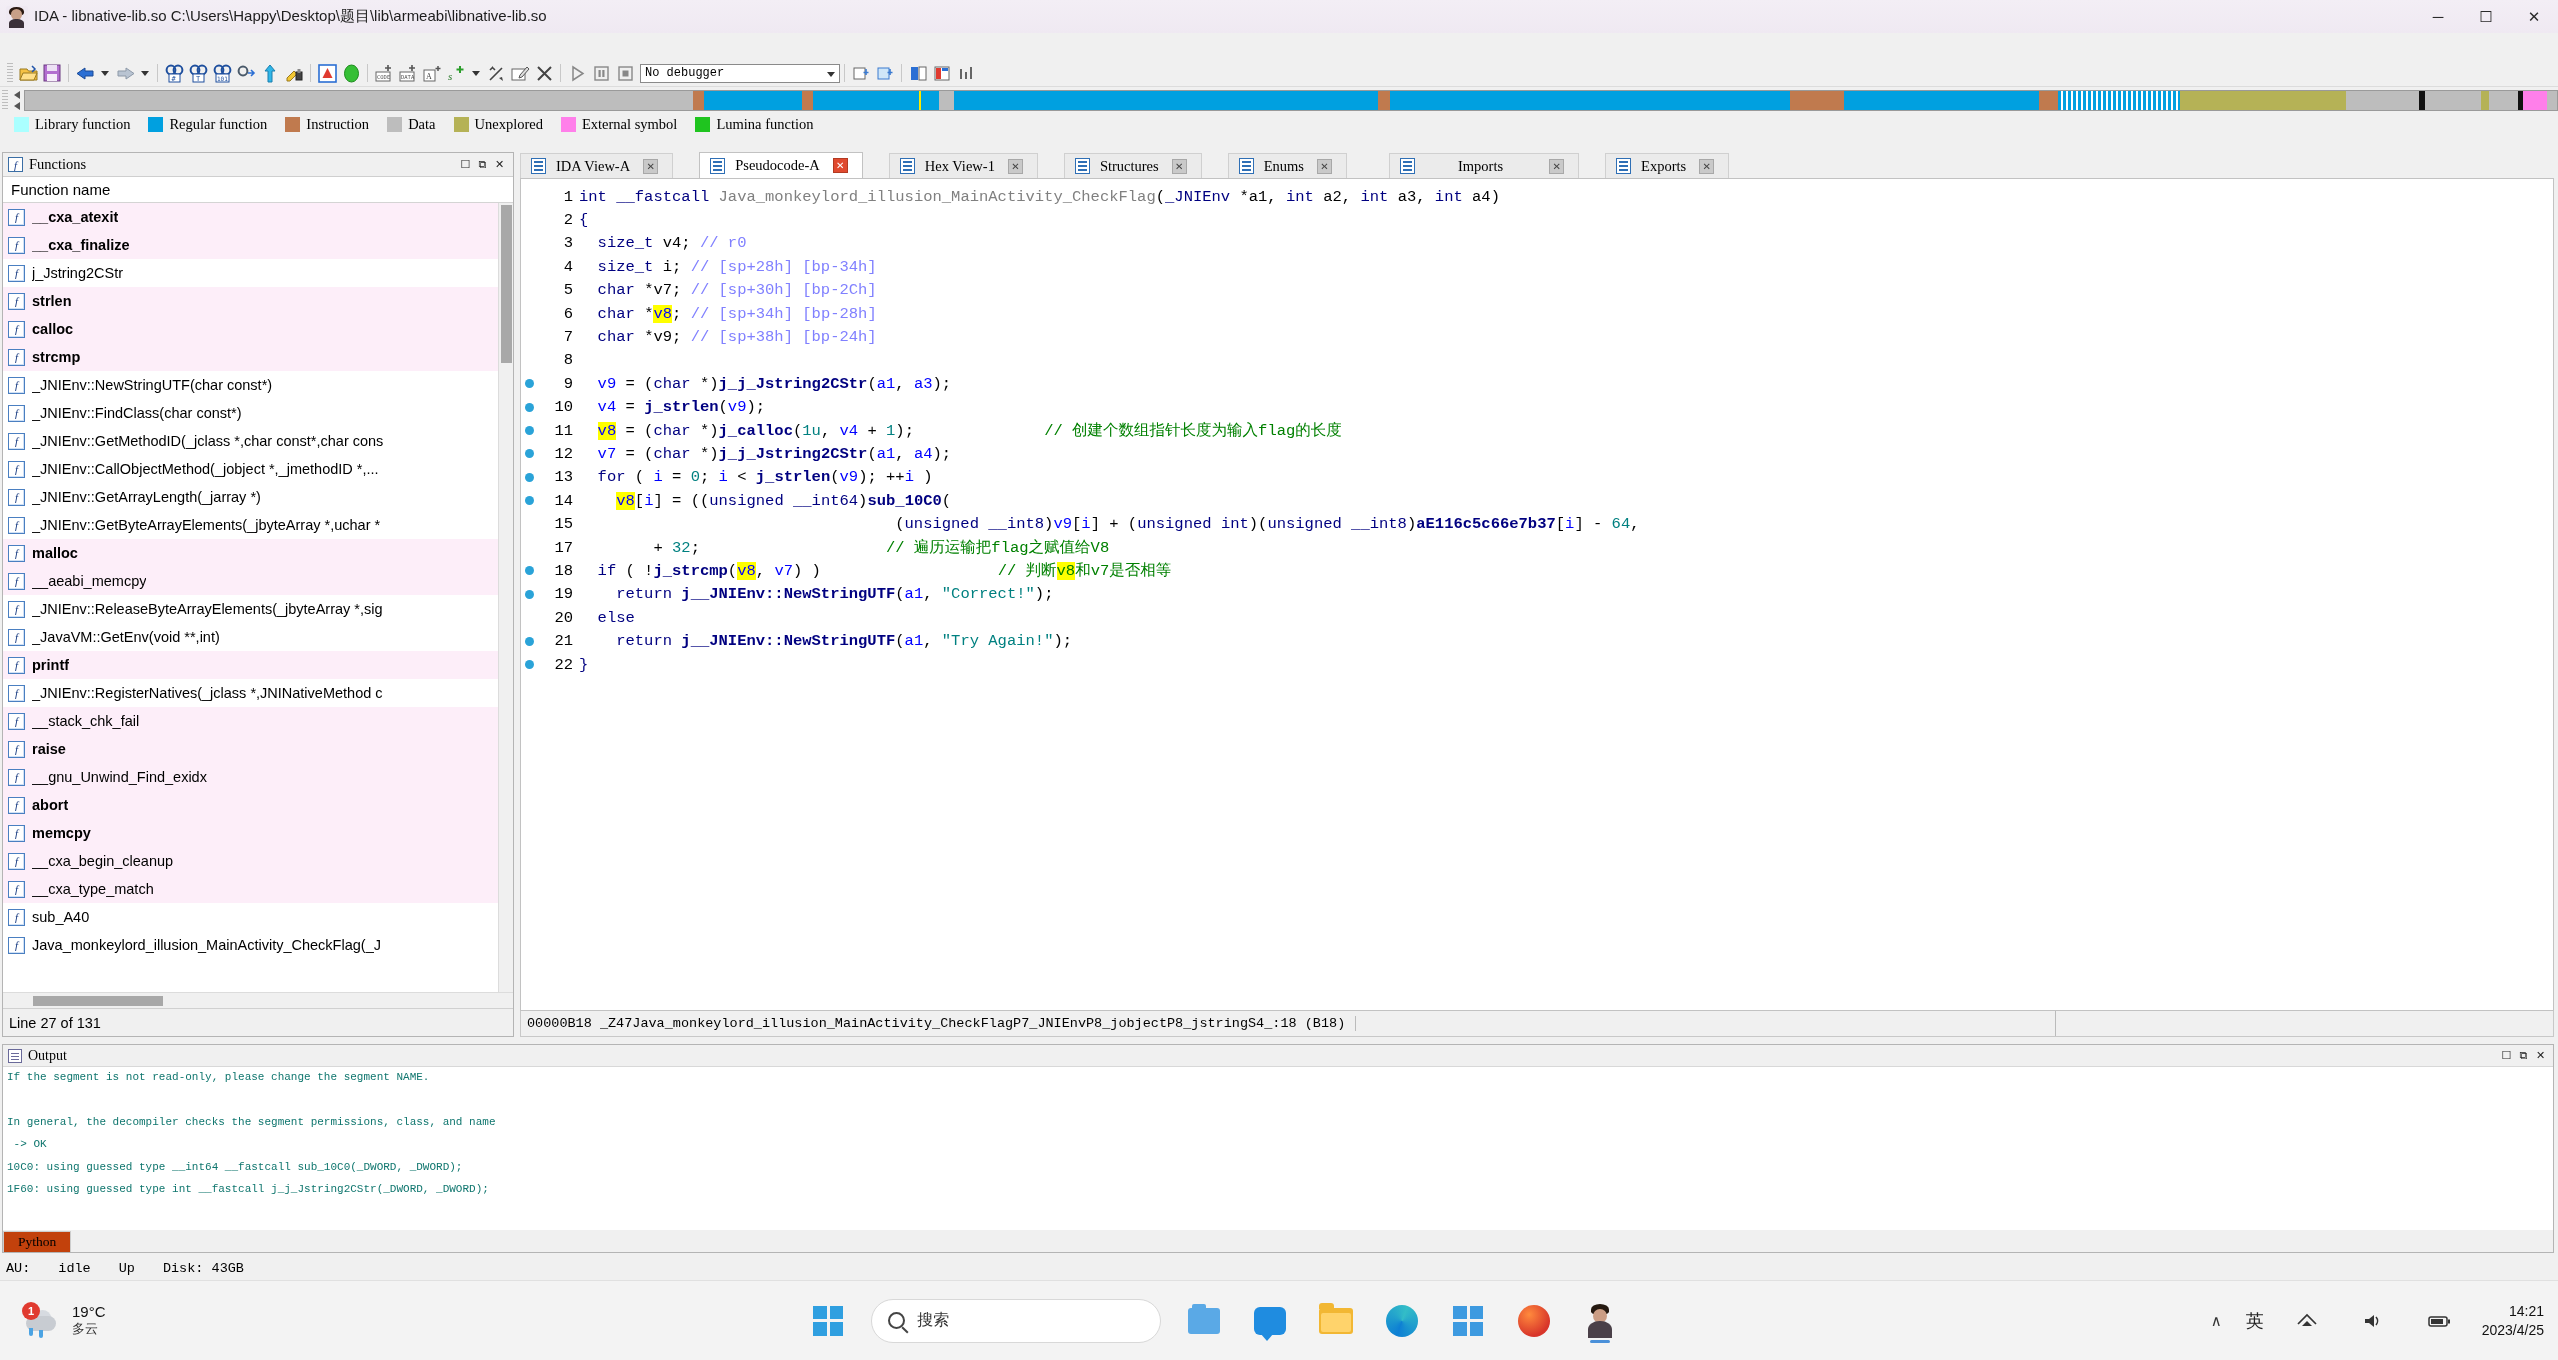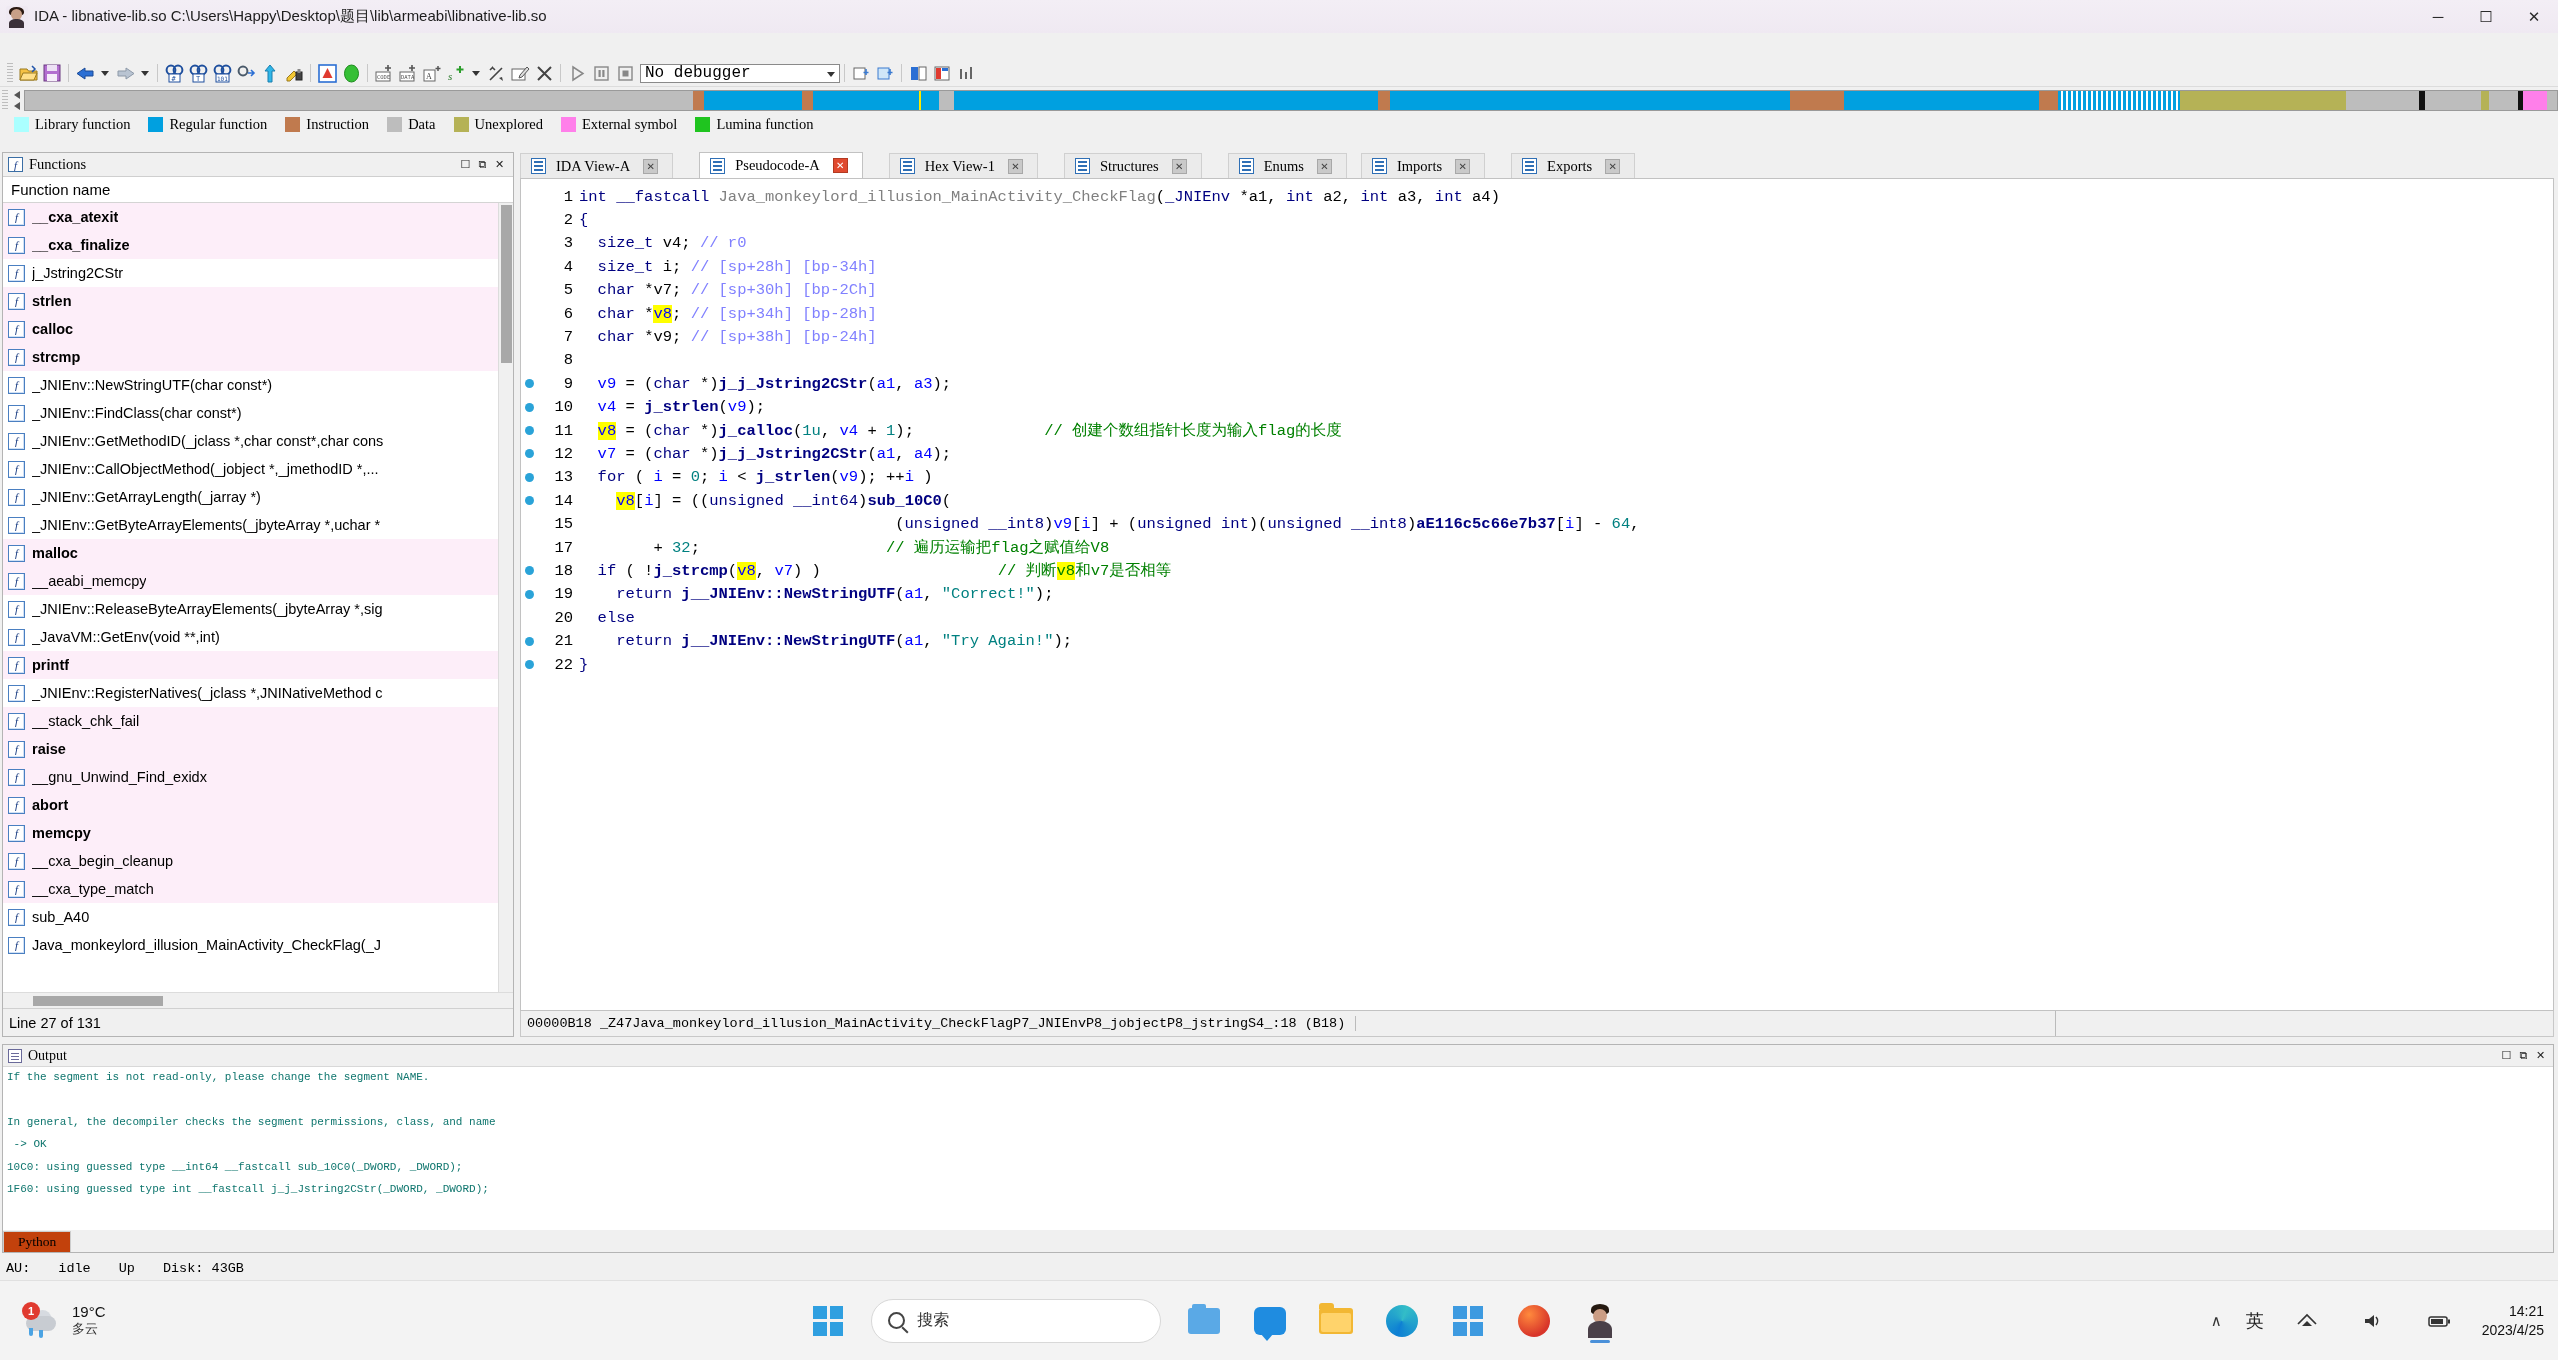--- a/index.html
+++ b/index.html
@@ -66,21 +66,21 @@
              repeating-linear-gradient(to bottom, #bdbdbd 0 1px, transparent 1px 3px);
            }
   .tbtn { width:22px; height:22px; margin:0 1px; position:relative;
           display:flex; align-items:center; justify-content:center; }
   .tsep { width:1px; height:18px; background:#c8c8c8; margin:0 4px; }
   .caret { width:0;height:0;border-left:4px solid transparent;border-right:4px solid transparent;
            border-top:5px solid #333; margin:0 4px; }
   .dbgcombo {
     width:200px; height:19px; background:#fff; border:1px solid #8a8a8a;
     display:flex; align-items:center; padding-left:4px;
-    font-family:"Liberation Mono", monospace; font-size:16px; color:#000;
+    font-family:"Liberation Mono", monospace; font-size:12px; color:#000;
     margin-left:3px; position:relative;
   }
   .dbgcombo .arrow {
     position:absolute; right:4px; top:7px;
     width:0;height:0;border-left:4px solid transparent;border-right:4px solid transparent;
     border-top:5px solid #333;
   }
 
   
   .navband-wrap {
@@ -759,21 +759,21 @@
         <div class="tab" style="margin-left: 24px;">
           <div class="tab-ico"></div>
           <div class="tab-lb">Structures</div>
           <div class="tab-x">✕</div>
         </div>
         <div class="tab" style="margin-left: 24px;">
           <div class="tab-ico"></div>
           <div class="tab-lb">Enums</div>
           <div class="tab-x">✕</div>
         </div>
-        <div class="tab" style="margin-left: 12px;">
+        <div class="tab" style="margin-left: 40px; gap: 33px;">
           <div class="tab-ico"></div>
           <div class="tab-lb">Imports</div>
           <div class="tab-x">✕</div>
         </div>
         <div class="tab" style="margin-left: 24px;">
           <div class="tab-ico"></div>
           <div class="tab-lb">Exports</div>
           <div class="tab-x">✕</div>
         </div>
       </div>

